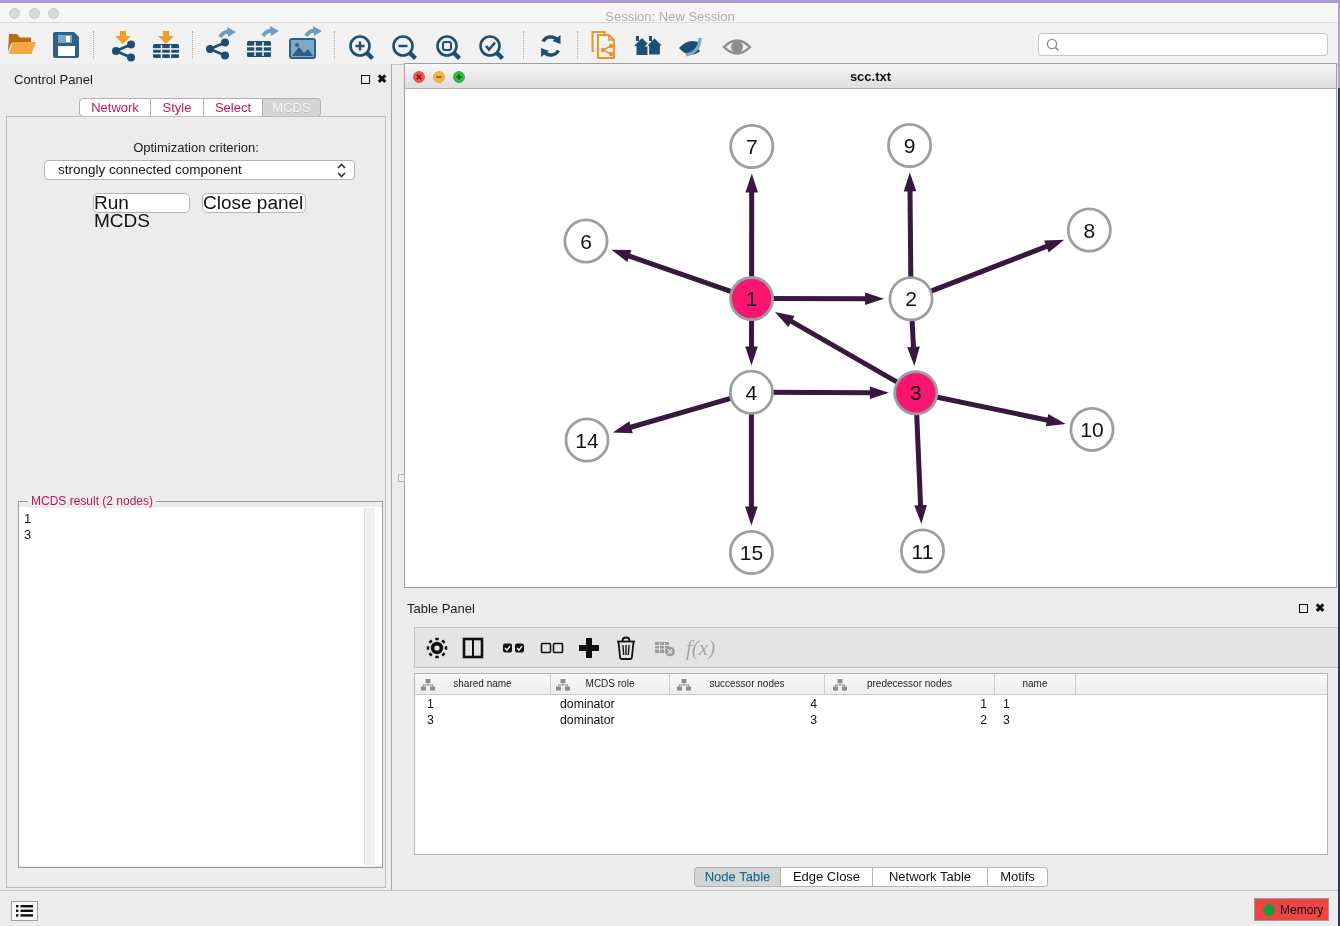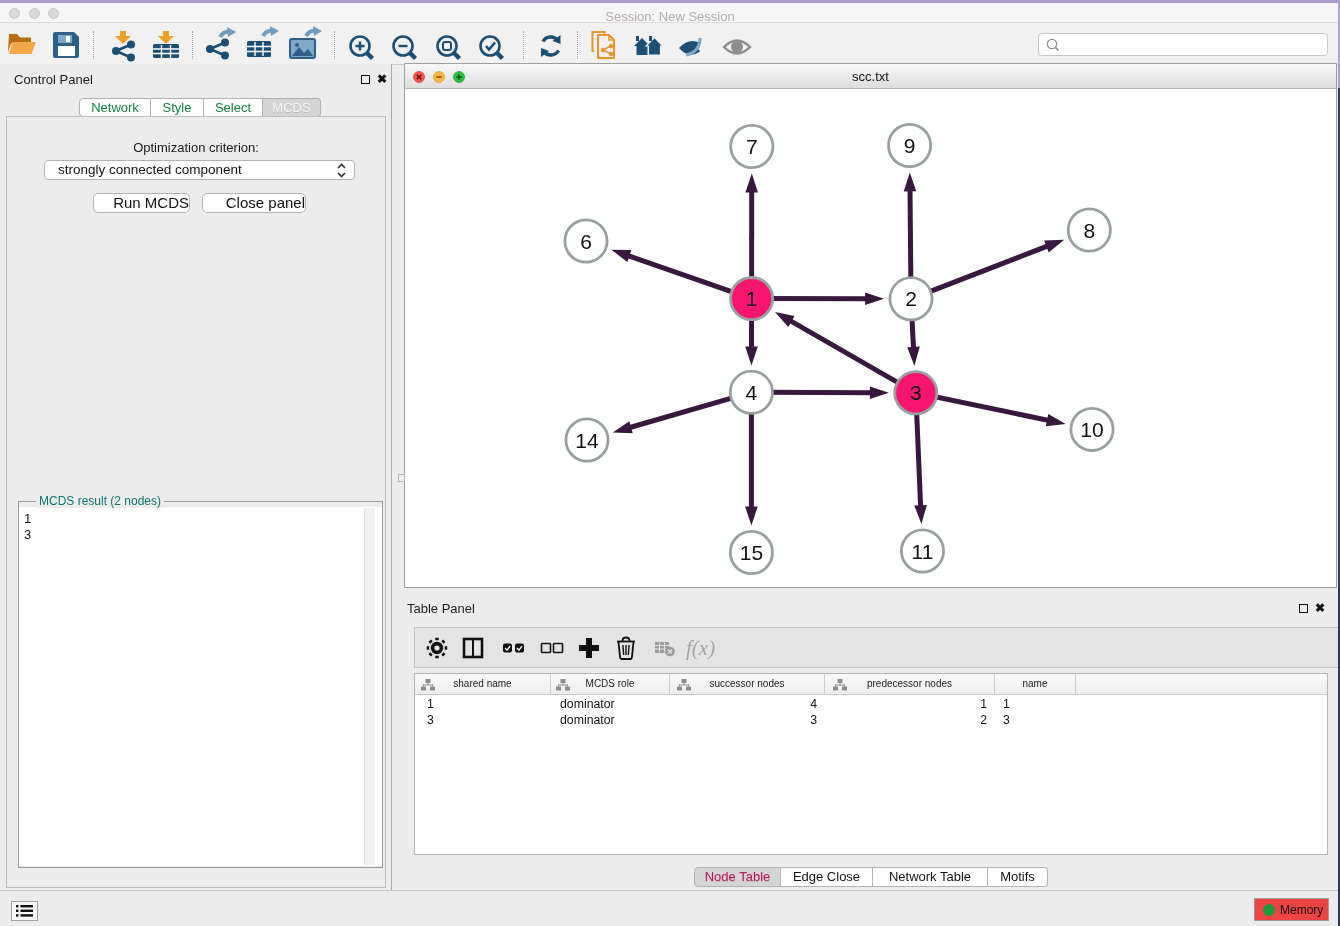--- a/index.html
+++ b/index.html
@@ -12,29 +12,29 @@
 .tl{position:absolute;top:5px;width:11px;height:11px;border-radius:50%;background:#d9d9d9;border:1px solid #c9c9c9;box-sizing:border-box;}
 #wtitle{left:0;top:6px;width:1340px;text-align:center;font-size:13px;color:#b5acac;}
 #toolbar{left:0;top:23px;width:1340px;height:41px;background:#f1f1f1;border-bottom:1px solid #c9c9c9;}
 .sep{position:absolute;top:8px;height:28px;width:0;border-left:1px dotted #a9a9a9;}
 #searchbox{left:1038px;top:10px;width:288px;height:21px;background:#fff;border:1px solid #c6c6c6;border-radius:4px;}
 
 #cpanel{left:0;top:64px;width:392px;height:826px;background:#ececec;border-right:1px solid #a8a8a8;box-sizing:border-box;padding-left:46px;}
 .ptitle{font-size:13px;color:#1c1c1c;}
 .flo{position:absolute;width:9px;height:9px;border:1.5px solid #111;box-sizing:border-box;background:transparent;}
 .clo{position:absolute;font-size:12px;color:#111;font-weight:bold;line-height:11px;}
-.tab{position:absolute;box-sizing:border-box;border:1px solid #b0b0b0;background:#fff;color:#15803d;
+.tab{position:absolute;box-sizing:border-box;border:1px solid #b0b0b0;background:#fff;color:#be185d;
  font-size:13px;text-align:center;height:19px;line-height:17px;}
 .tabsel{background:#d5d5d5;color:#f7f5f3;text-shadow:0 1px 0 #bbb;}
 #cpcontent{left:6px;top:52px;width:380px;height:772px;border:1px solid #bdbdbd;box-sizing:border-box;}
 .btn{position:absolute;background:#fff;border:1px solid #b3b3b3;border-radius:5px;box-sizing:border-box;
- font-size:15px;color:#111;text-align:right;height:20px;line-height:18px;}
+ font-size:19px;color:#111;text-align:left;height:20px;line-height:18px;}
 #optsel{left:44px;top:96px;width:311px;height:20px;background:#fff;border:1px solid #b3b3b3;border-radius:4px;box-sizing:border-box;font-size:13.5px;color:#111;line-height:18px;padding-left:13px;}
 #fieldset{left:18px;top:437px;width:365px;height:367px;border:1px solid #9b9b9b;box-sizing:border-box;}
-#legend{left:36px;top:430px;background:#ececec;padding:0 3px;font-size:12px;color:#0f766e;}
+#legend{left:28px;top:430px;background:#ececec;padding:0 3px;font-size:12px;color:#be185d;}
 #mlist{left:19px;top:443px;width:363px;height:359px;background:#fff;}
 #mscroll{left:364px;top:444px;width:10px;height:357px;background:#f0f0f0;border-left:1px solid #e0e0e0;}
 
 #netwin{left:404px;top:63px;width:933px;height:525px;border:1px solid #9e9e9e;box-sizing:border-box;background:#fff;}
 #nettitle{left:0;top:0;width:931px;height:25px;background:linear-gradient(#f7f7f7,#dedede);border-bottom:1px solid #b0b0b0;box-sizing:border-box;}
 
 #tpanel{left:393px;top:588px;width:947px;height:302px;background:#ececec;}
 #ttoolbar{left:21px;top:39px;width:1092px;height:41px;background:#e4e4e4;border:1px solid #c2c2c2;box-sizing:border-box;}
 #ttable{left:21px;top:85px;width:914px;height:182px;background:#fff;border:1px solid #b5b5b5;box-sizing:border-box;}
 #thead{left:0;top:0;width:912px;height:21px;background:linear-gradient(#f9f9f9,#ededed);border-bottom:1px solid #c9c9c9;box-sizing:border-box;}
@@ -191,21 +191,21 @@
   <div class="btn" style="left:93px;top:129px;width:97px;">Run MCDS</div>
   <div class="btn" style="left:202px;top:129px;width:104px;">Close panel</div>
   <div id="fieldset" class="abs"></div>
   <div id="mlist" class="abs"></div>
   <div id="mscroll" class="abs"></div>
   <div id="legend" class="abs">MCDS result (2 nodes)</div>
   <div class="abs" style="left:24px;top:447px;font-size:13px;color:#111;line-height:16px;">1<br>3</div>
 </div>
 <div id="netwin" class="abs">
   <div id="nettitle" class="abs">
-    <div class="abs" style="left:0;top:5px;width:931px;text-align:center;font-size:13px;font-weight:normal;color:#111;">scc.txt</div>
+    <div class="abs" style="left:0;top:5px;width:931px;text-align:center;font-size:13px;font-weight:bold;color:#111;">scc.txt</div>
     <svg class="abs" style="left:8px;top:7px;" width="62" height="12" viewBox="0 0 62 12">
       <circle cx="6" cy="6" r="5.5" fill="#f2574f" stroke="#d8453e" stroke-width="0.8"></circle>
       <path d="M3.8,3.8 L8.2,8.2 M8.2,3.8 L3.8,8.2" stroke="#73100a" stroke-width="1.6"></path>
       <circle cx="26" cy="6" r="5.5" fill="#f6b642" stroke="#dfa232" stroke-width="0.8"></circle>
       <path d="M3.2,6 L8.8,6" transform="translate(20,0)" stroke="#90591b" stroke-width="1.7"></path>
       <circle cx="46" cy="6" r="5.5" fill="#2dbd41" stroke="#24a335" stroke-width="0.8"></circle>
       <path d="M43.2,6 L48.8,6 M46,3.2 L46,8.8" stroke="#0c5c13" stroke-width="1.6"></path>
     </svg>
   </div>
   <svg class="abs" style="left:0;top:0;" width="931" height="523" viewBox="0 0 931 523">
@@ -346,21 +346,21 @@
     <div class="trow" style="left:145px;top:22px;">dominator</div>
     <div class="trow" style="left:255px;top:22px;width:147px;text-align:right;">4</div>
     <div class="trow" style="left:410px;top:22px;width:162px;text-align:right;">1</div>
     <div class="trow" style="left:588px;top:22px;">1</div>
     <div class="trow" style="left:12px;top:38px;">3</div>
     <div class="trow" style="left:145px;top:38px;">dominator</div>
     <div class="trow" style="left:255px;top:38px;width:147px;text-align:right;">3</div>
     <div class="trow" style="left:410px;top:38px;width:162px;text-align:right;">2</div>
     <div class="trow" style="left:588px;top:38px;">3</div>
   </div>
-  <div class="btab" style="left:301px;top:279px;width:87px;border-radius:4px 0 0 4px;background:#d5d5d5;color:#be185d;text-shadow:0 1px 0 #bbb;">Node Table</div>
+  <div class="btab" style="left:301px;top:279px;width:87px;border-radius:4px 0 0 4px;background:#d5d5d5;color:#0369a1;text-shadow:0 1px 0 #bbb;">Node Table</div>
   <div class="btab" style="left:388px;top:279px;width:92px;border-left:none;">Edge Close</div>
   <div class="btab" style="left:480px;top:279px;width:115px;border-left:none;text-align:center;">Network Table</div>
   <div class="btab" style="left:595px;top:279px;width:60px;border-left:none;border-radius:0 4px 4px 0;">Motifs</div>
 </div>
 <div id="statusbar" class="abs">
   <div id="listbtn" class="abs">
     <svg width="17" height="12" viewBox="0 0 17 12" style="position:absolute;left:4px;top:3px;">
       <g fill="#111">
         <rect x="0" y="0" width="2.4" height="2.4"></rect>
           <rect x="4.5" y="0" width="12.5" height="2.4"></rect>

